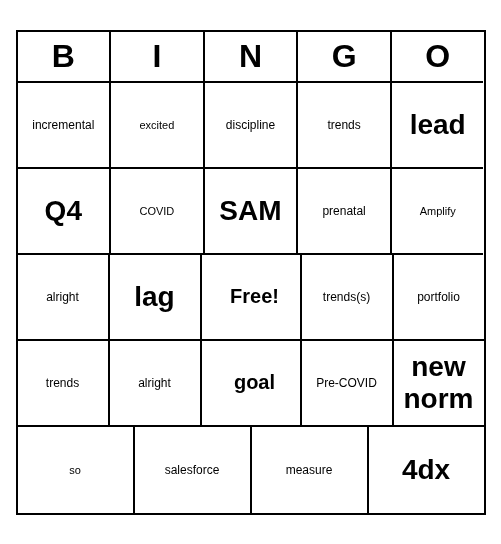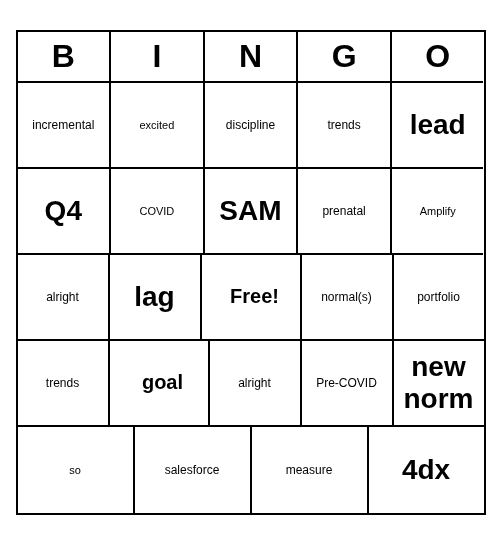--- a/index.html
+++ b/index.html
@@ -111,27 +111,27 @@
         <div class="bingo-cell large">Q4</div>
         <div class="bingo-cell">COVID</div>
         <div class="bingo-cell large">SAM</div>
         <div class="bingo-cell small">prenatal</div>
         <div class="bingo-cell">Amplify</div>
       </div>
       <div class="bingo-row">
         <div class="bingo-cell small">alright</div>
         <div class="bingo-cell large">lag</div>
         <div class="bingo-cell medium">Free!</div>
-        <div class="bingo-cell small">normal(s)</div>
+        <div class="bingo-cell small">trends(s)</div>
         <div class="bingo-cell small">portfolio</div>
       </div>
       <div class="bingo-row">
         <div class="bingo-cell small">trends</div>
+        <div class="bingo-cell small">alright</div>
         <div class="bingo-cell medium">goal</div>
-        <div class="bingo-cell small">alright</div>
         <div class="bingo-cell small">Pre-COVID</div>
         <div class="bingo-cell large">new norm</div>
       </div>
       <div class="bingo-row">
         <div class="bingo-cell">so</div>
         <div class="bingo-cell small">salesforce</div>
         <div class="bingo-cell small">measure</div>
         <div class="bingo-cell large">4dx</div>
       </div>
     </div>

